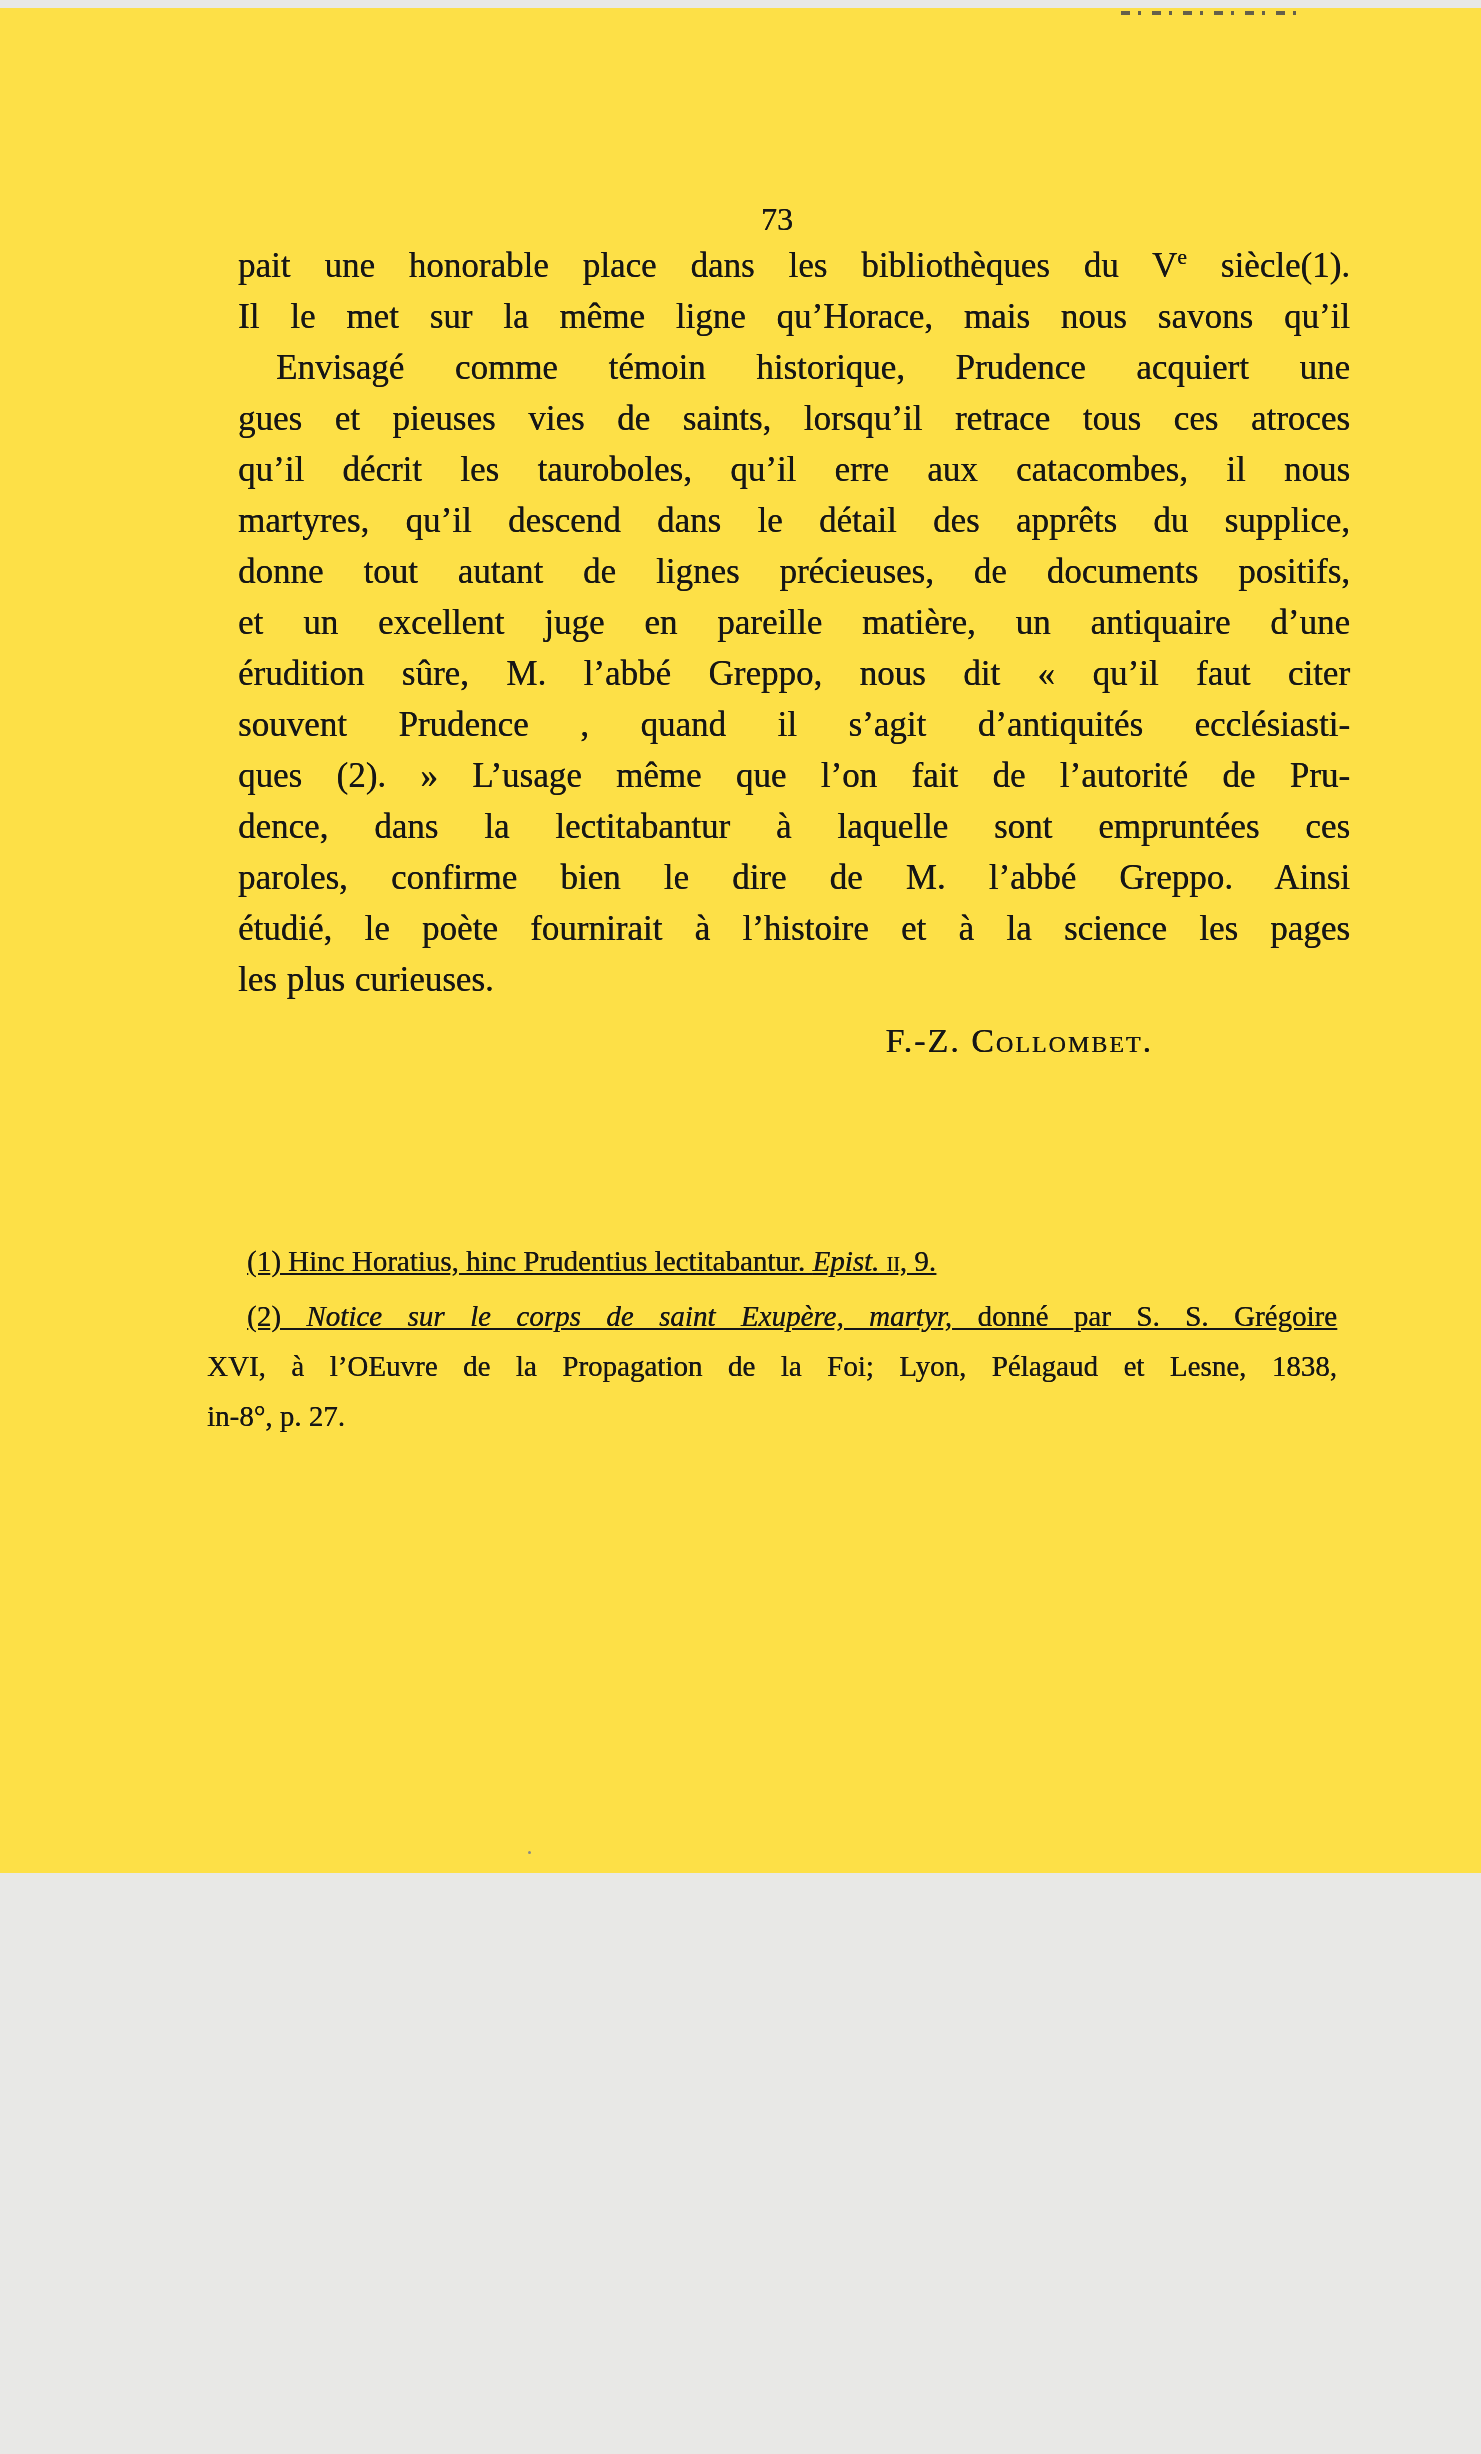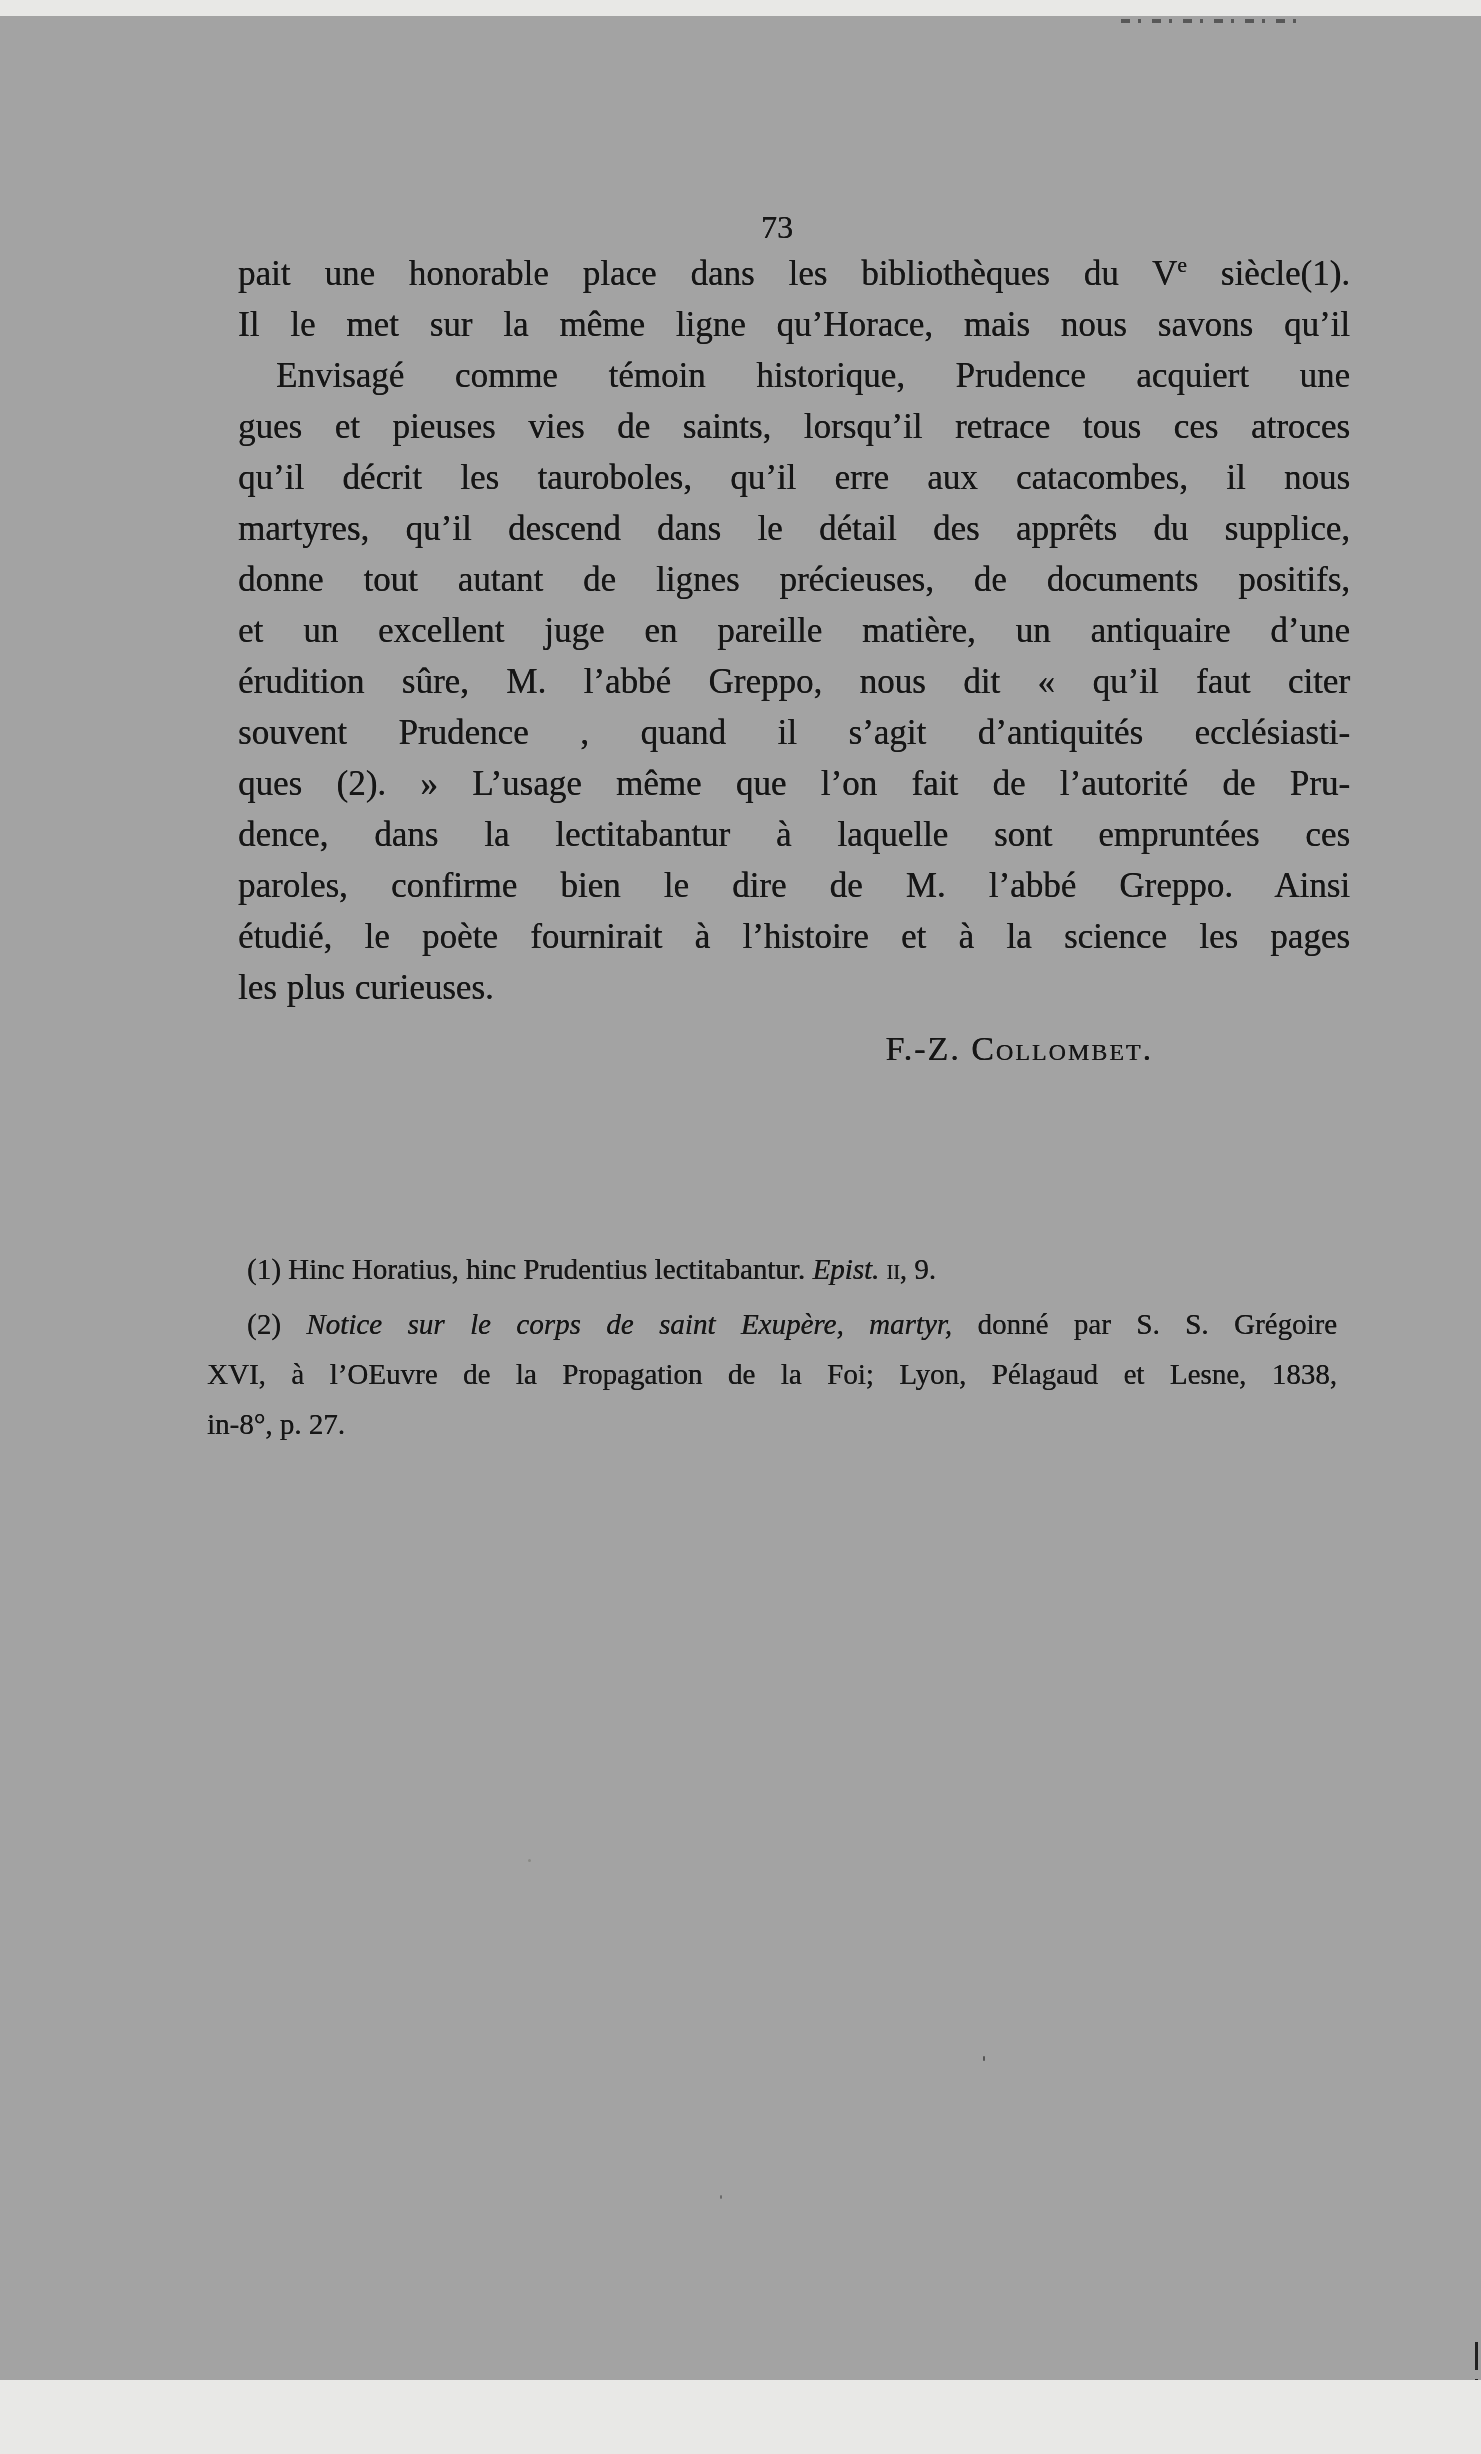--- a/index.html
+++ b/index.html
@@ -1,20 +1,20 @@
 <!DOCTYPE html>
 <html><head>
 <meta charset="utf-8">
 <style>
   html,body { margin:0; padding:0; background:#e8e8e6; }
   .page {
     position:relative;
-    width:1482px; height:2364px;
-    margin:16px auto;
-    background:#a3a3a3;
+    width:1482px; height:1865px;
+    margin:8px auto;
+    background:#fde047;
     font-family:"Liberation Serif","DejaVu Serif",serif;
     color:#161616;
     overflow:hidden;
     text-shadow:0.3px 0 0 currentColor;
   }
   .page-number {
     position:absolute; top:193px; left:221px; width:1112px;
     text-align:center; font-size:32px;
   }
   .text-block {
@@ -29,21 +29,21 @@
     margin-top:10px; padding-right:197px;
     text-align:right; font-variant:small-caps;
     font-size:34px; letter-spacing:2px;
   }
   .footnotes {
     position:absolute; top:1228px; left:207px; width:1130px;
     font-size:29px; line-height:50px;
   }
   .fline { text-align:justify; text-align-last:justify; }
   .fline.noj { text-align-last:left; }
-  .fline.find { text-indent:40px; }
+  .fline.find { text-indent:40px;text-decoration:underline; }
   .fline.gap { margin-top:5px; }
   .it { font-style:italic; }
   .sc { font-variant:small-caps; }
 
   
   .top-dashes {
     position:absolute; top:3px; left:1121px; width:181px; height:4px;
     background:repeating-linear-gradient(90deg,
       #4a4a4a 0 9px, transparent 9px 17px,
       #4a4a4a 17px 20px, transparent 20px 31px);

